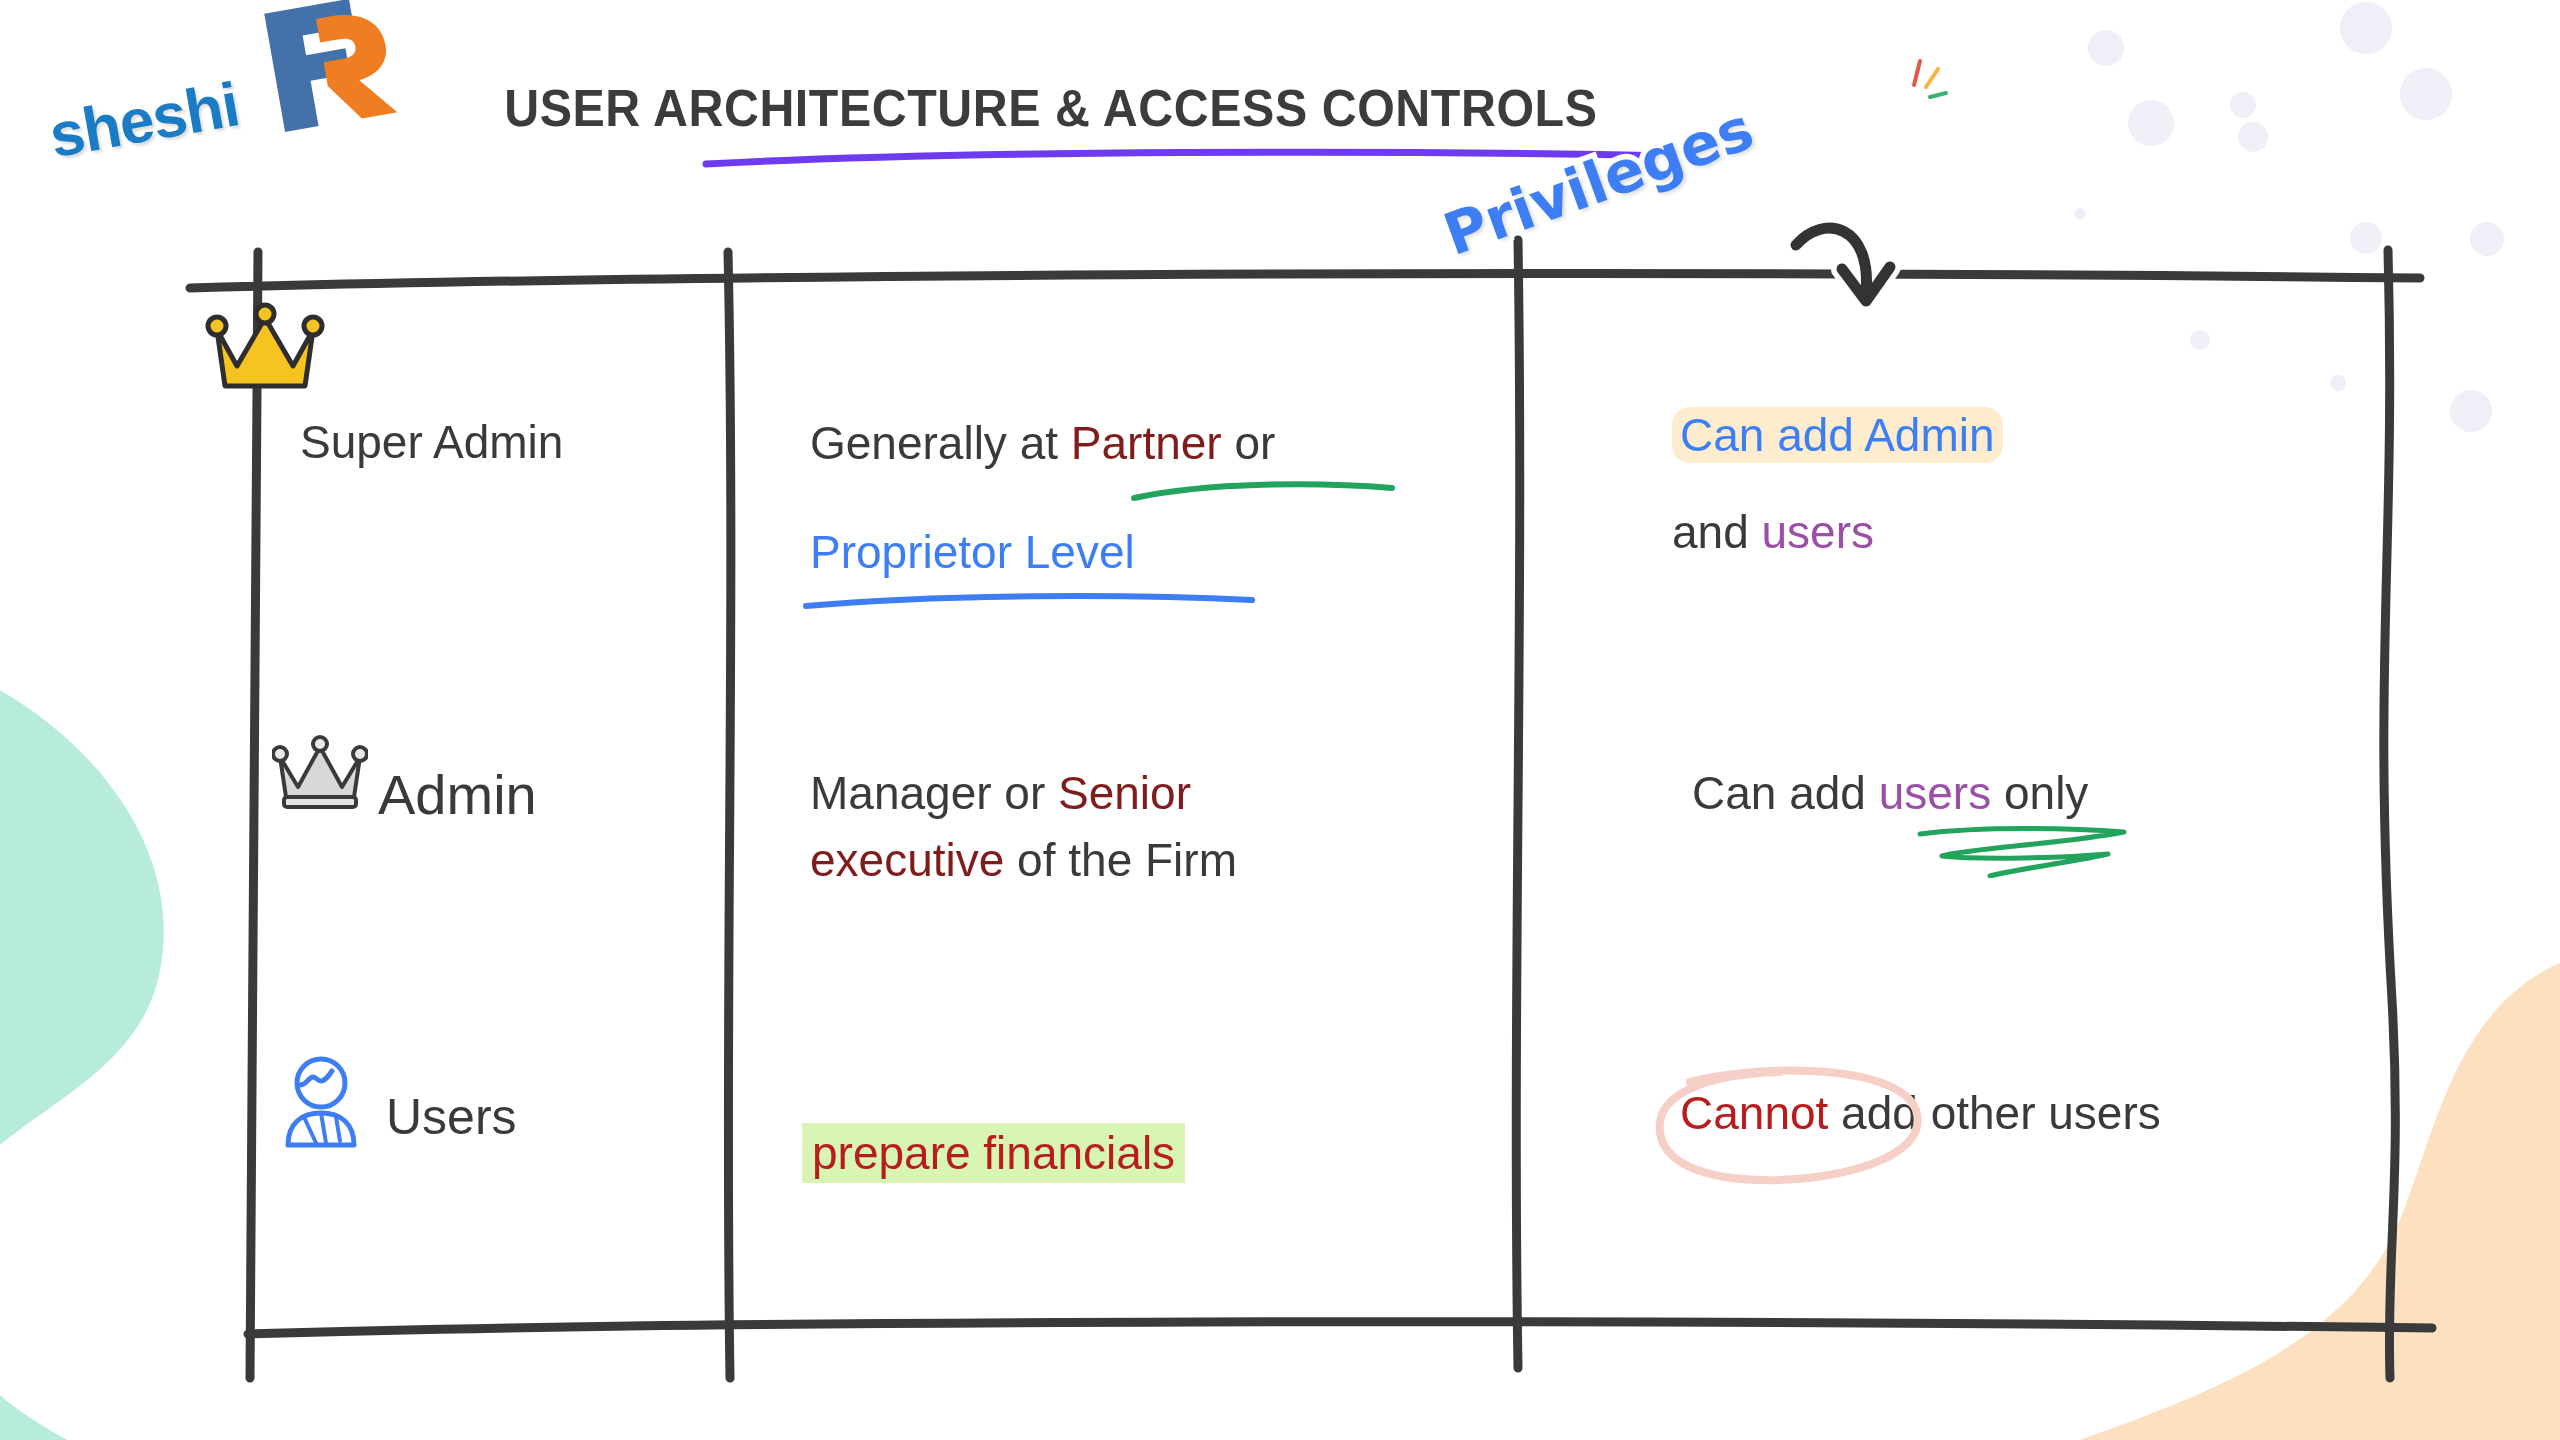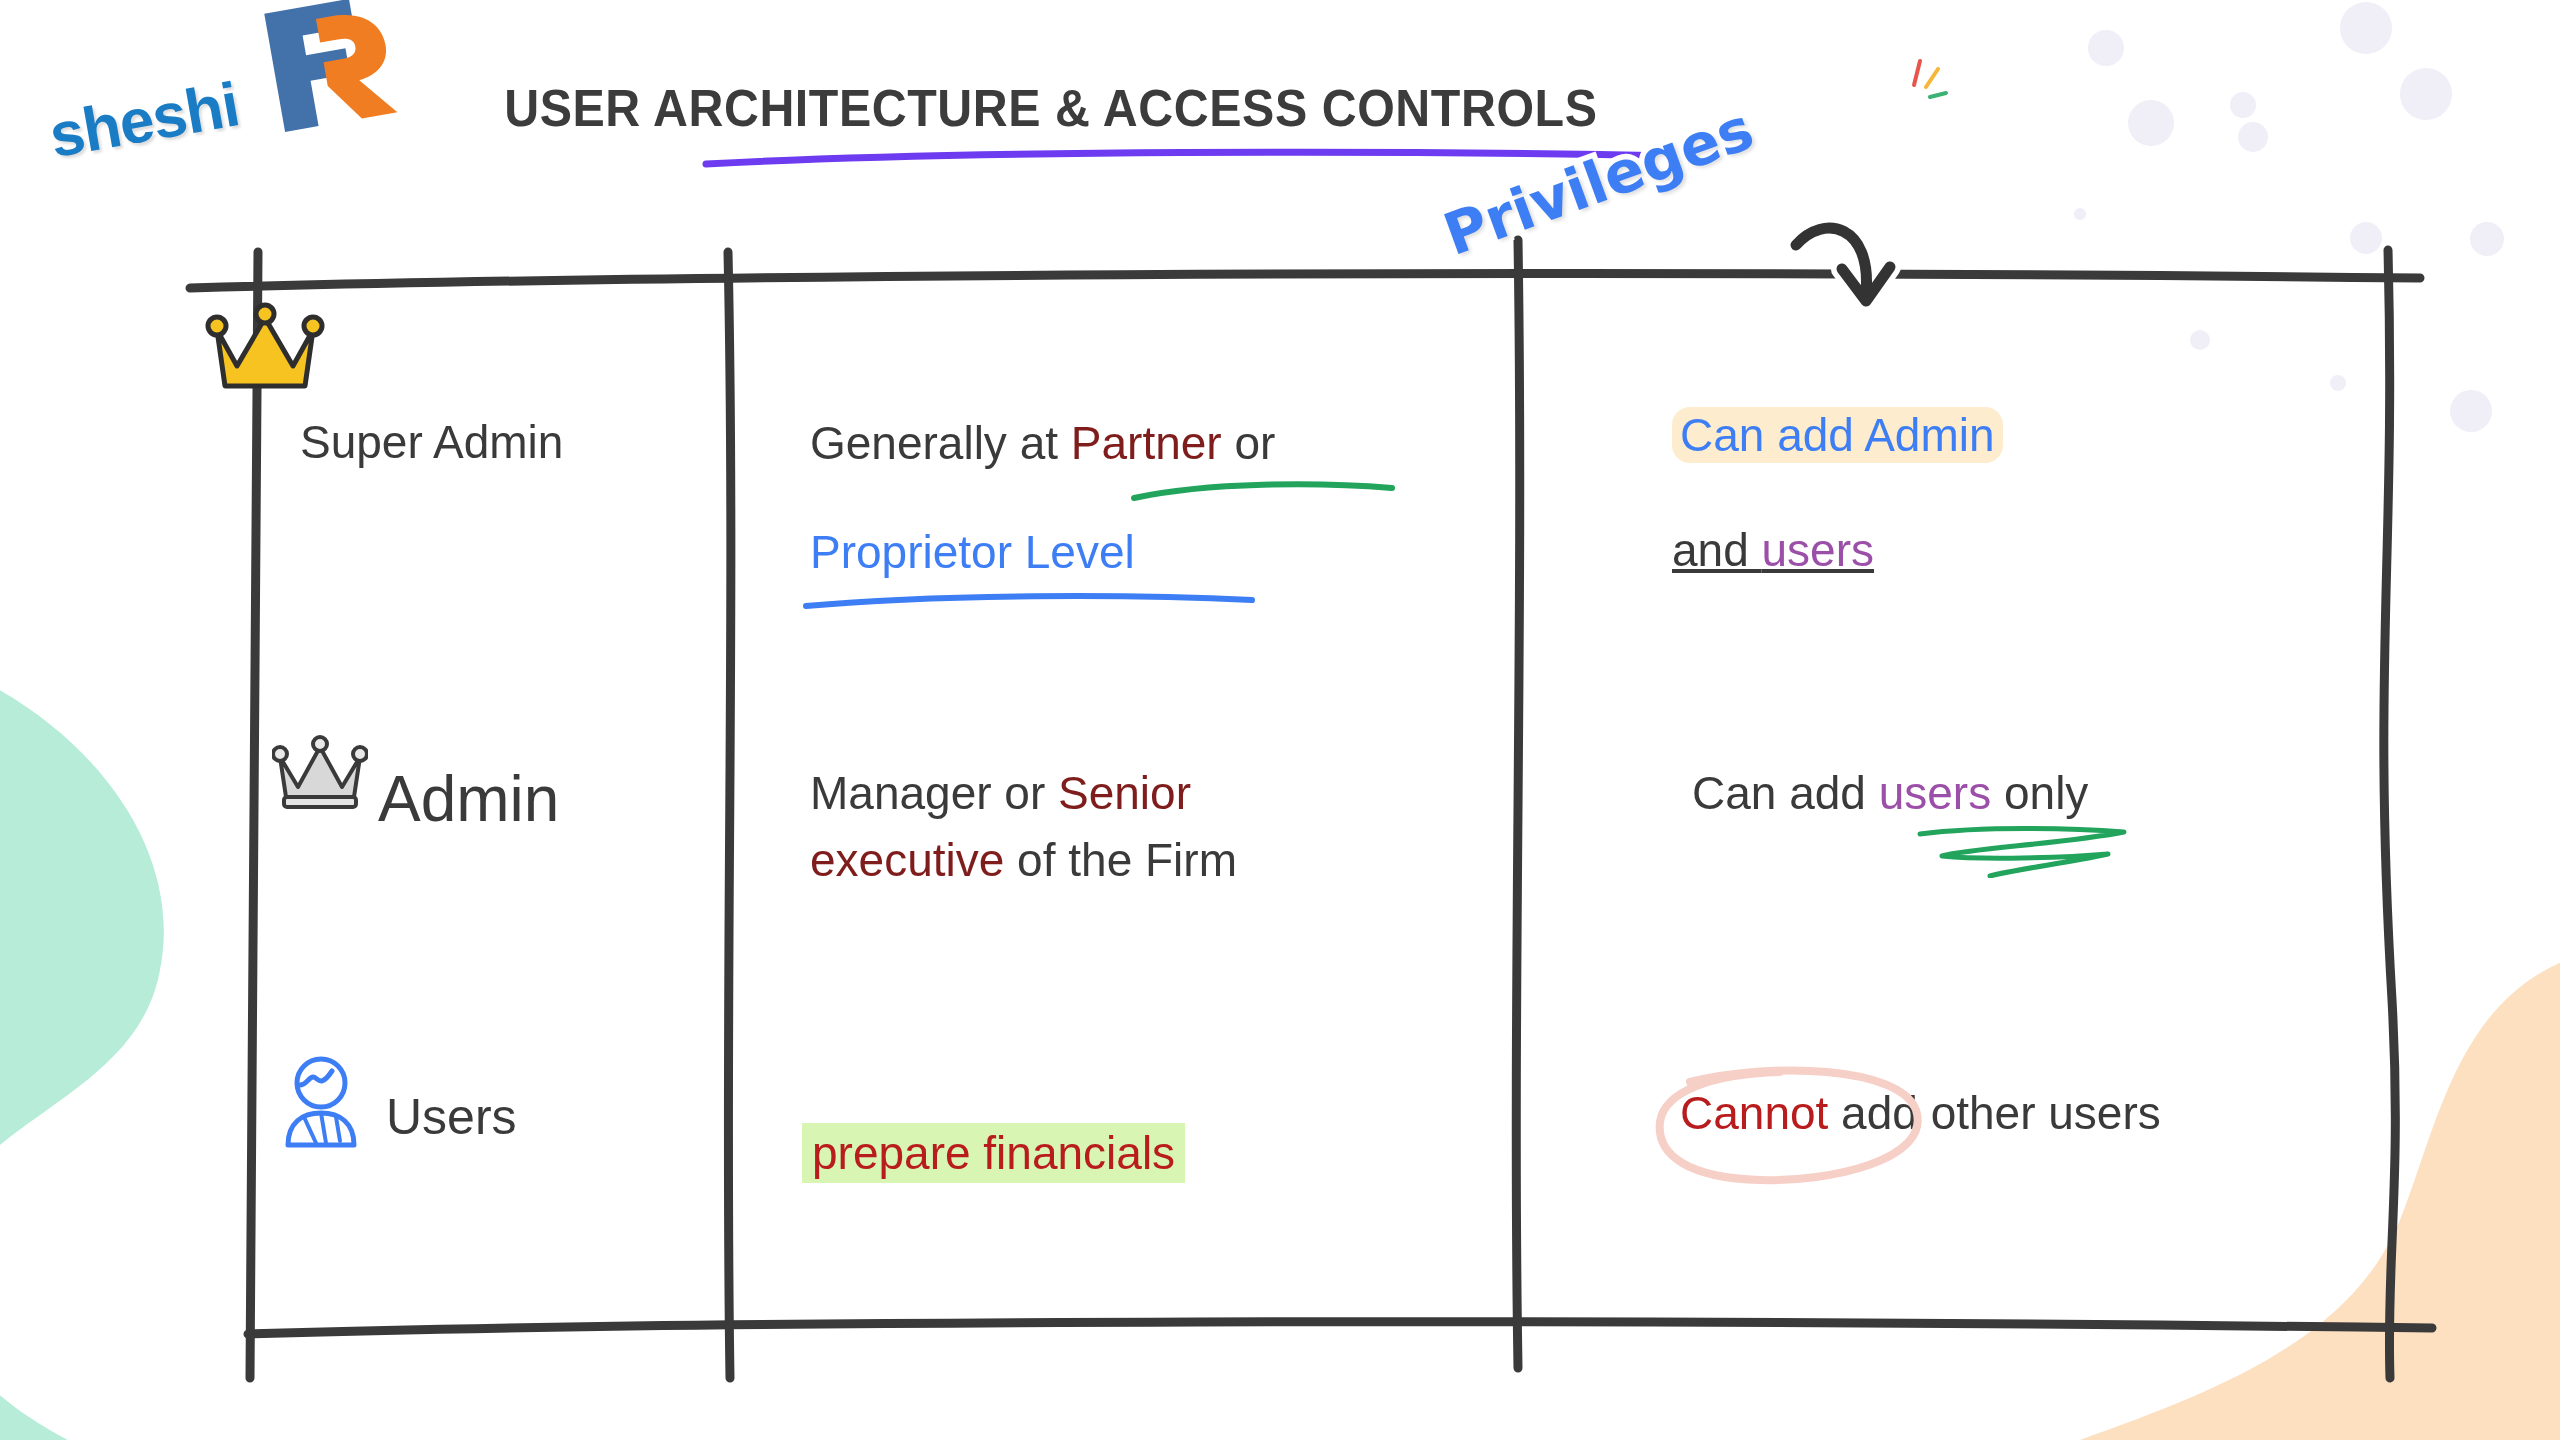--- a/index.html
+++ b/index.html
@@ -213,28 +213,28 @@
       <path d="M6,20 C80,4 190,4 264,10" stroke="#22a45d" stroke-width="6" fill="none" stroke-linecap="round"></path>
     </svg>
     <svg class="scribble" style="left:800px;top:588px;" width="460" height="26" viewBox="0 0 460 26">
       <path d="M6,18 C140,6 330,6 452,12" stroke="#3d7ef5" stroke-width="6" fill="none" stroke-linecap="round"></path>
     </svg>
 
     <div class="cell" style="left:1672px;top:402px;">
       <div class="line">
         <span class="b hl-cream">Can add Admin</span>
       </div>
-      <div class="line" style="margin-top:48px;text-decoration:underline;">
+      <div class="line" style="margin-top:30px;">
         <span>and </span><span class="p">users</span>
       </div>
     </div>
 
     <div class="cell" style="left:378px;top:762px;">
       <div class="role">
-        <span class="role-label" style="font-size:64px;">Admin</span>
+        <span class="role-label" style="font-size:56px;">Admin</span>
       </div>
     </div>
 
     <div class="cell" style="left:810px;top:760px;">
       <div class="line">
         <span>Manager or </span><span class="g">Senior</span>
       </div>
       <div class="line" style="">
         <span class="g">executive</span><span> of the Firm</span>
       </div>

